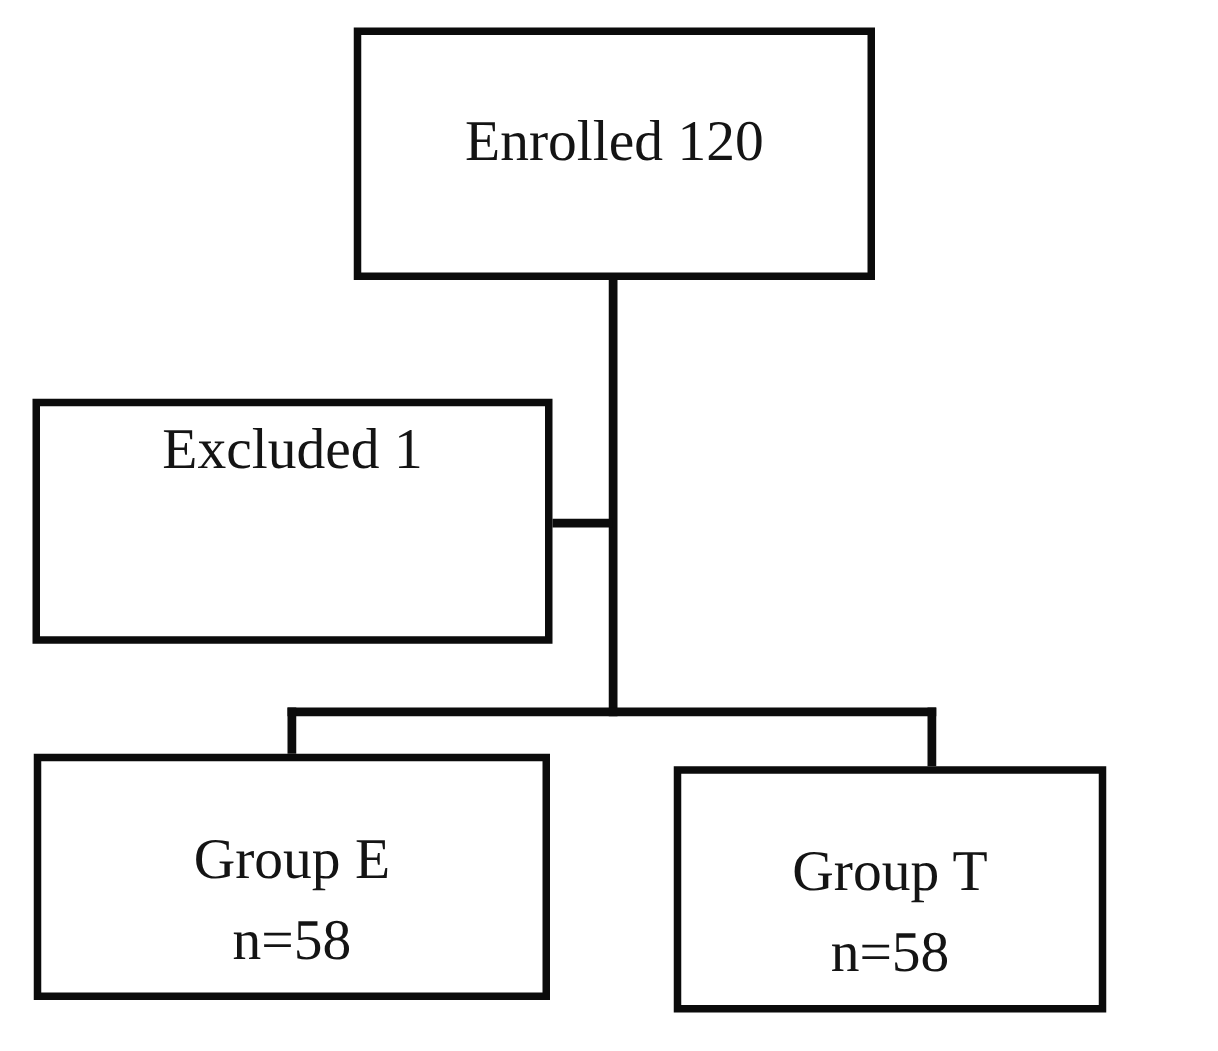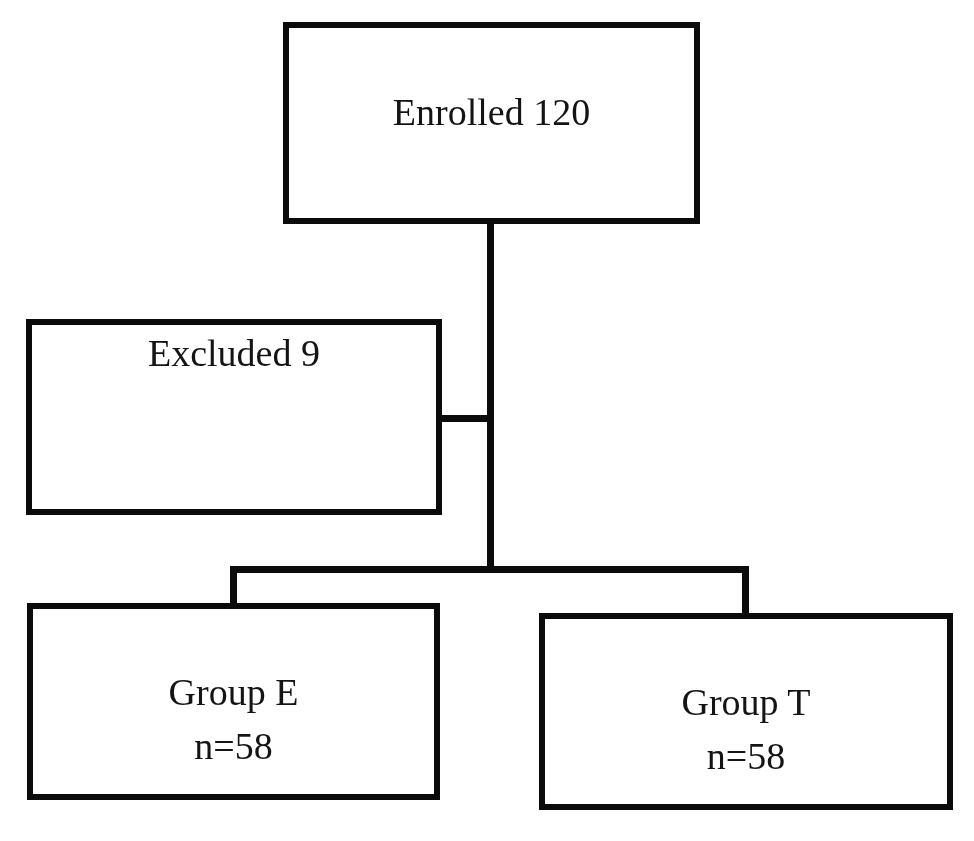--- a/index.html
+++ b/index.html
@@ -19,41 +19,41 @@
   .node {
     position: absolute;
     box-sizing: border-box;
     border: 6px solid #0b0b0b;
     background: #ffffff;
     display: flex;
     flex-direction: column;
     align-items: center;
     justify-content: center;
     text-align: center;
-    font-size: 38px;
+    font-size: 46px;
     line-height: 1.4;
   }
   .node.enrolled {
     left: 283px; top: 22px;
     width: 417px; height: 202px;
   }
   .node.enrolled .label { transform: translateY(-10px); }
   .node.excluded {
     left: 26px; top: 319px;
     width: 416px; height: 196px;
     justify-content: flex-start;
     padding-top: 2px;
   }
   .node.group-e {
     left: 27px; top: 593px;
     width: 413px; height: 197px; margin-top: 10px;
   }
   .node.group-t {
     left: 539px; top: 613px;
-    width: 414px; height: 197px;
+    width: 346px; height: 197px;
   }
   .group-text { transform: translateY(18px); }
   .connector {
     position: absolute;
     background: #0b0b0b;
   }
   .conn-main-vertical  { left: 487px; top: 220px; width: 7px;  height: 353px; }
   .conn-excluded-stub  { left: 438px; top: 415px; width: 52px; height: 7px;  }
   .conn-horizontal-bar { left: 230px; top: 566px; width: 519px; height: 7px; }
   .conn-drop-left      { left: 230px; top: 566px; width: 7px;  height: 50px; }
@@ -69,21 +69,21 @@
   <div class="connector conn-excluded-stub"></div>
   <div class="connector conn-horizontal-bar"></div>
   <div class="connector conn-drop-left"></div>
   <div class="connector conn-drop-right"></div>
 
   <div class="node enrolled">
     <span class="label line">Enrolled 120</span>
   </div>
 
   <div class="node excluded">
-    <span class="line">Excluded 9</span>
+    <span class="line">Excluded 1</span>
   </div>
 
   <div class="node group-e">
     <div class="group-text">
       <span class="line">Group E</span>
       <span class="line">n=58</span>
     </div>
   </div>
 
   <div class="node group-t">

